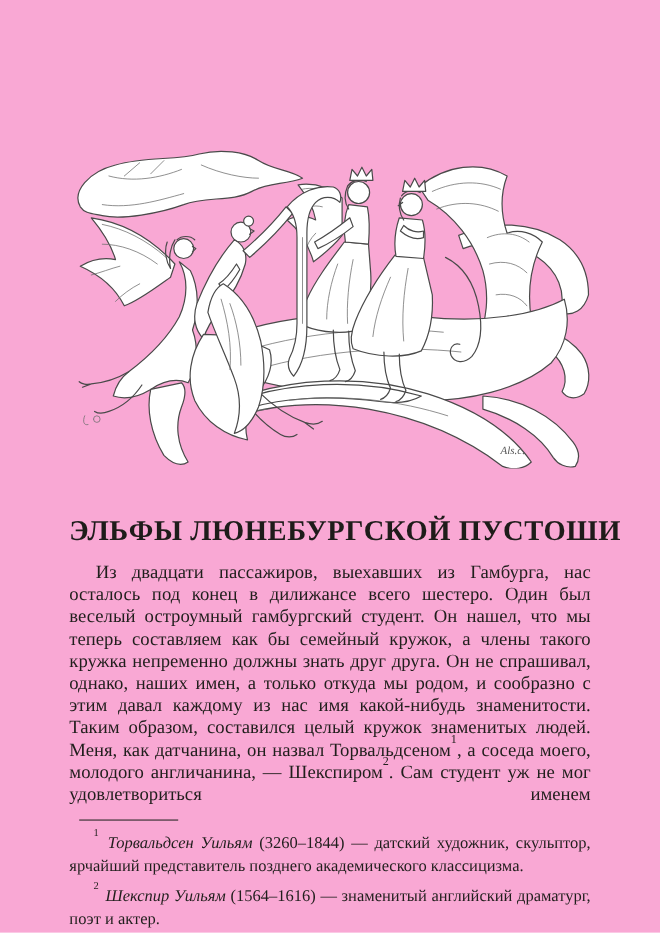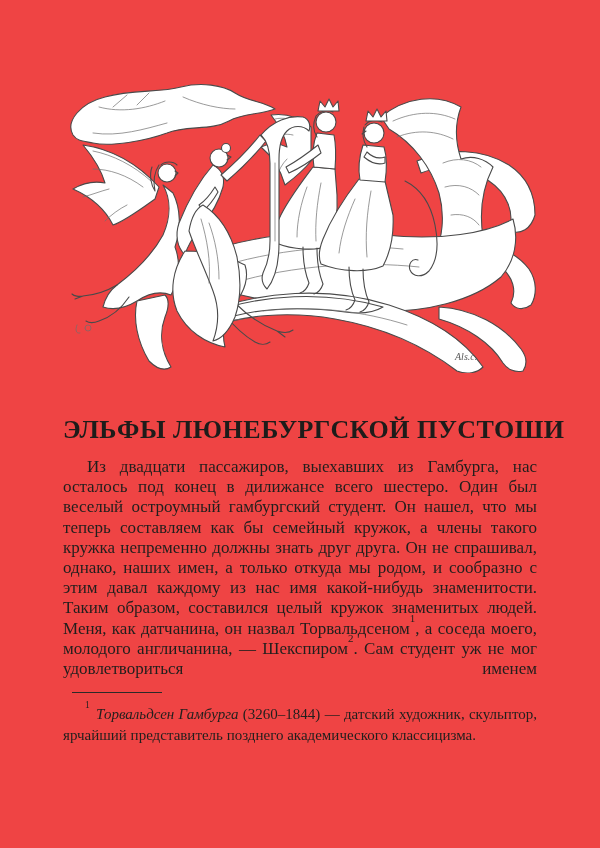--- a/index.html
+++ b/index.html
@@ -1,23 +1,23 @@
 <!DOCTYPE html>
 <html lang="ru"><head>
 <meta charset="utf-8">
 <style>
   * { margin: 0; padding: 0; box-sizing: border-box; }
   html, body { background: #ffffff; }
   .page {
     width: 600px;
     height: 848px;
-    background: #ef4444;
+    background: #f9a8d4;
     color: #1e1c1a;
     font-family: "Liberation Serif", serif;
-    padding: 63px 63px 0 63px;
+    padding: 116px 63px 0 63px;
     overflow: hidden;
     position: relative;
   }
   .illustration {
     width: 474px;
     height: 310px;
     display: block;
   }
   .chapter-title {
     margin-top: 42px;
@@ -184,16 +184,17 @@
     <text class="sig" x="392" y="297">Als.c.</text>
   </svg>
 
   <h1 class="chapter-title">ЭЛЬФЫ ЛЮНЕБУРГСКОЙ ПУСТОШИ</h1>
 
   <p class="body-paragraph"><span>Из двадцати пассажиров, выехавших из Гамбурга, нас осталось под конец в дилижансе всего шестеро. Один был веселый остроумный гамбургский студент. Он нашел, что мы теперь составляем как бы семейный кружок, а члены такого кружка непременно должны знать друг друга. Он не спрашивал, однако, наших имен, а только откуда мы родом, и сообразно с этим давал каждому из нас имя какой-нибудь знаменитости. Таким образом, составился целый кружок знаменитых людей. Меня, как датчанина, он назвал Торвальдсеном</span><sup class="fn-ref">1</sup><span>, а соседа моего, молодого англичанина, — Шекспиром</span><sup class="fn-ref">2</sup><span>. Сам студент уж не мог удовлетвориться именем</span></p>
 
   <hr class="footnote-rule">
 
   <div>
-    <p class="footnote"><sup class="fn-marker">1</sup> <span class="fn-term">Торвальдсен Гамбурга</span> <span>(3260–1844) — датский художник, скульптор, ярчайший представитель позднего академического классицизма.</span></p>
+    <p class="footnote"><sup class="fn-marker">1</sup> <span class="fn-term">Торвальдсен Уильям</span> <span>(3260–1844) — датский художник, скульптор, ярчайший представитель позднего академического классицизма.</span></p>
+    <p class="footnote"><sup class="fn-marker">2</sup> <span class="fn-term">Шекспир Уильям</span> <span>(1564–1616) — знаменитый английский драматург, поэт и актер.</span></p>
   </div>
 
 </div>
 
 </body></html>

